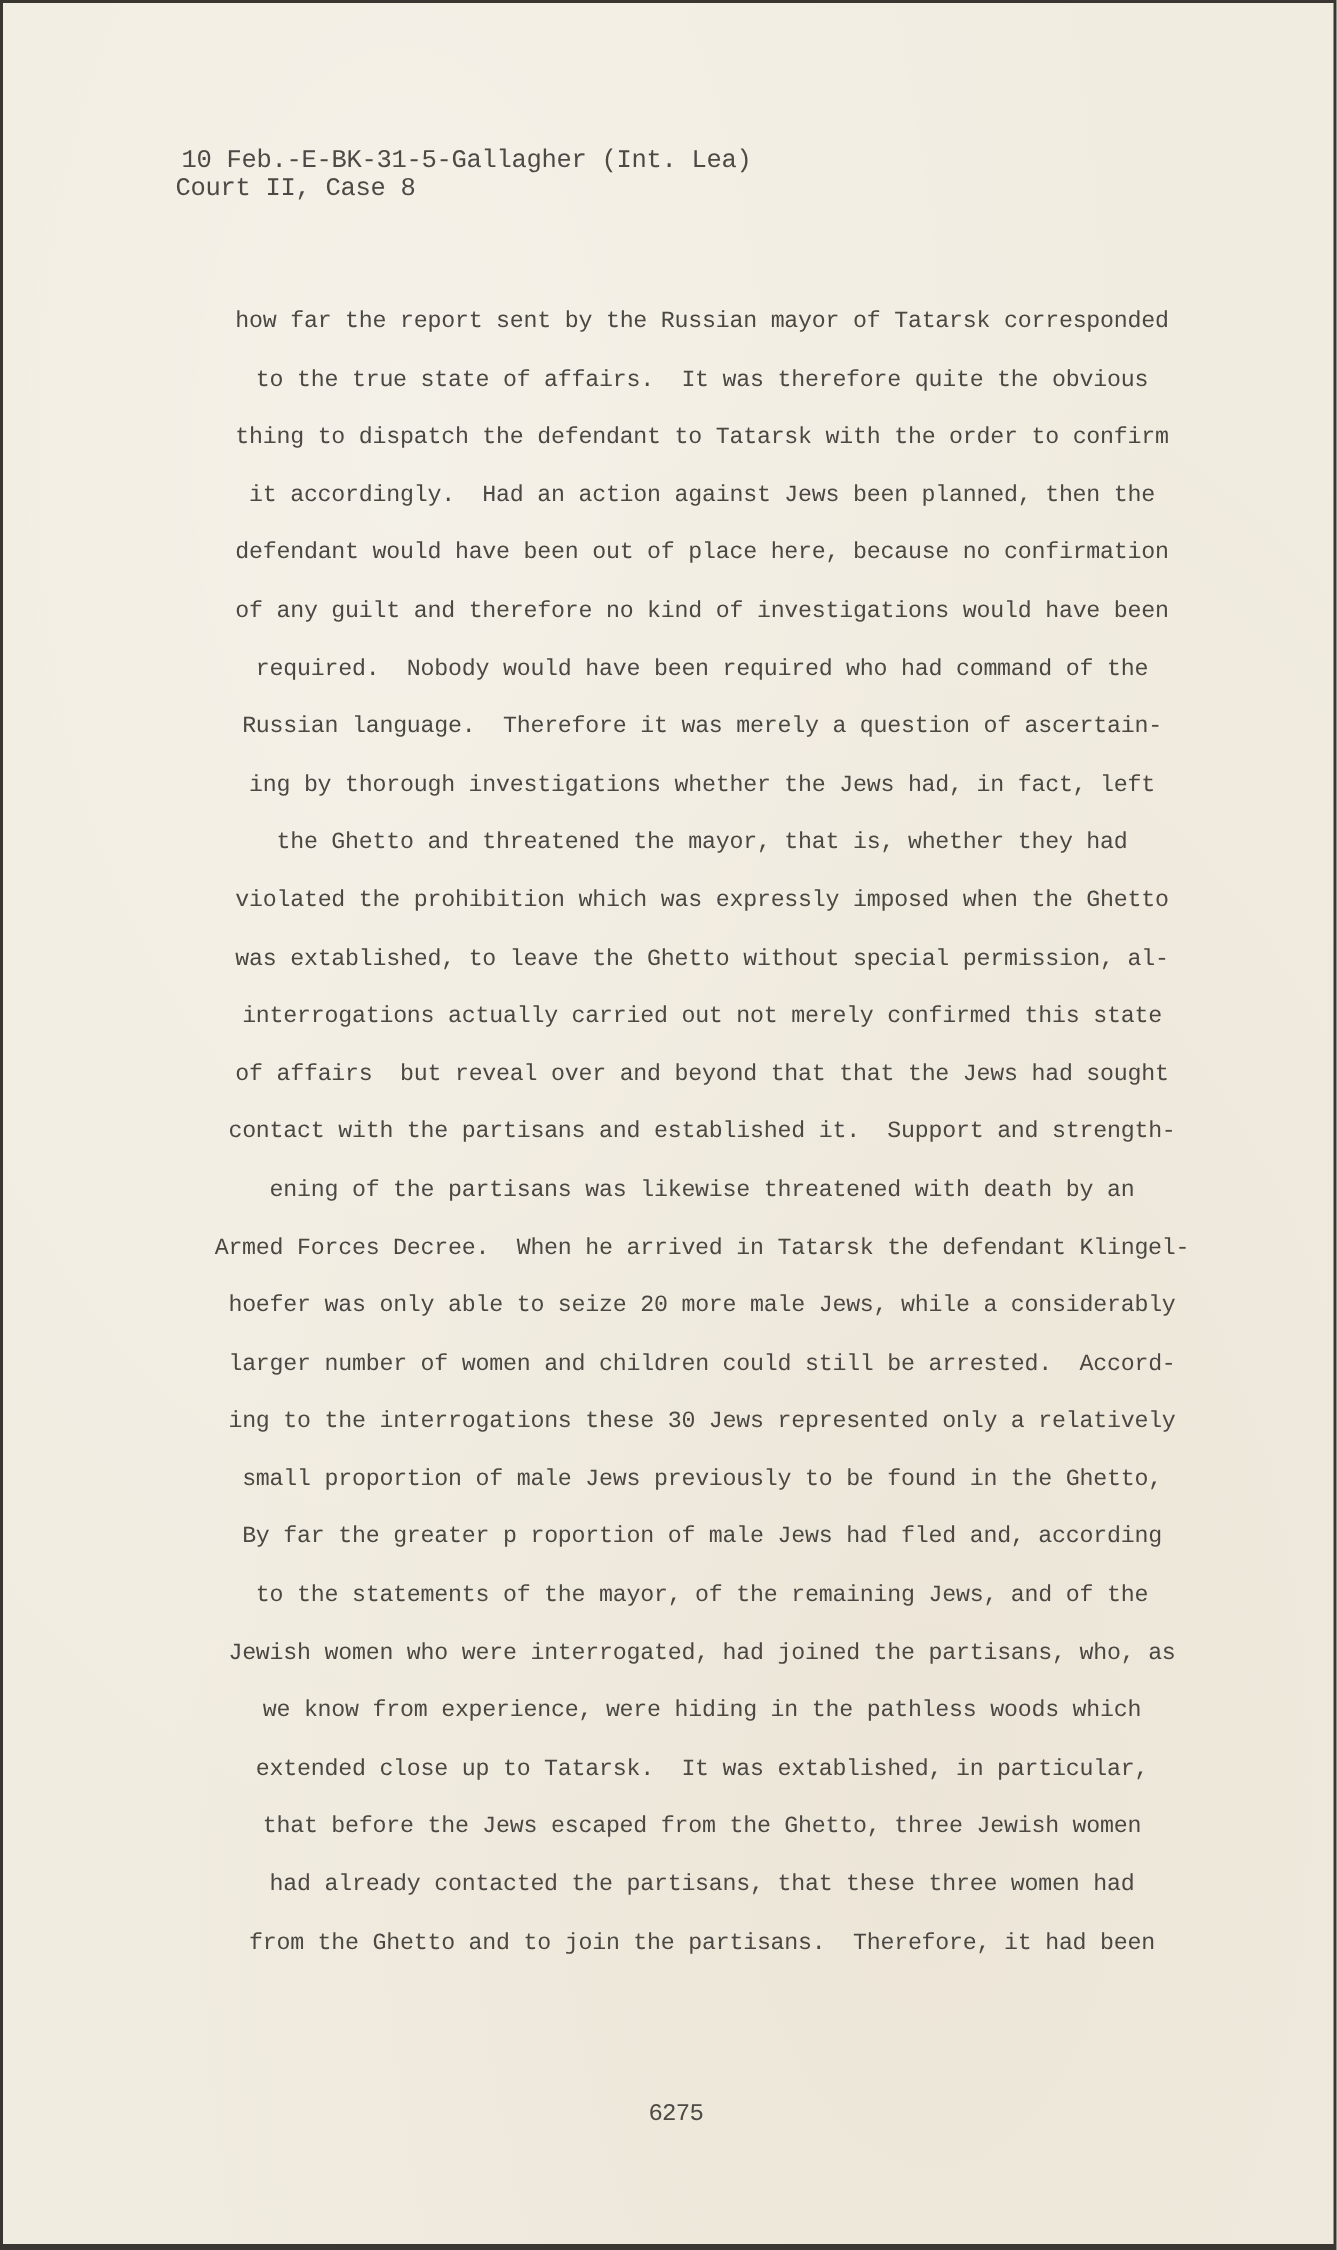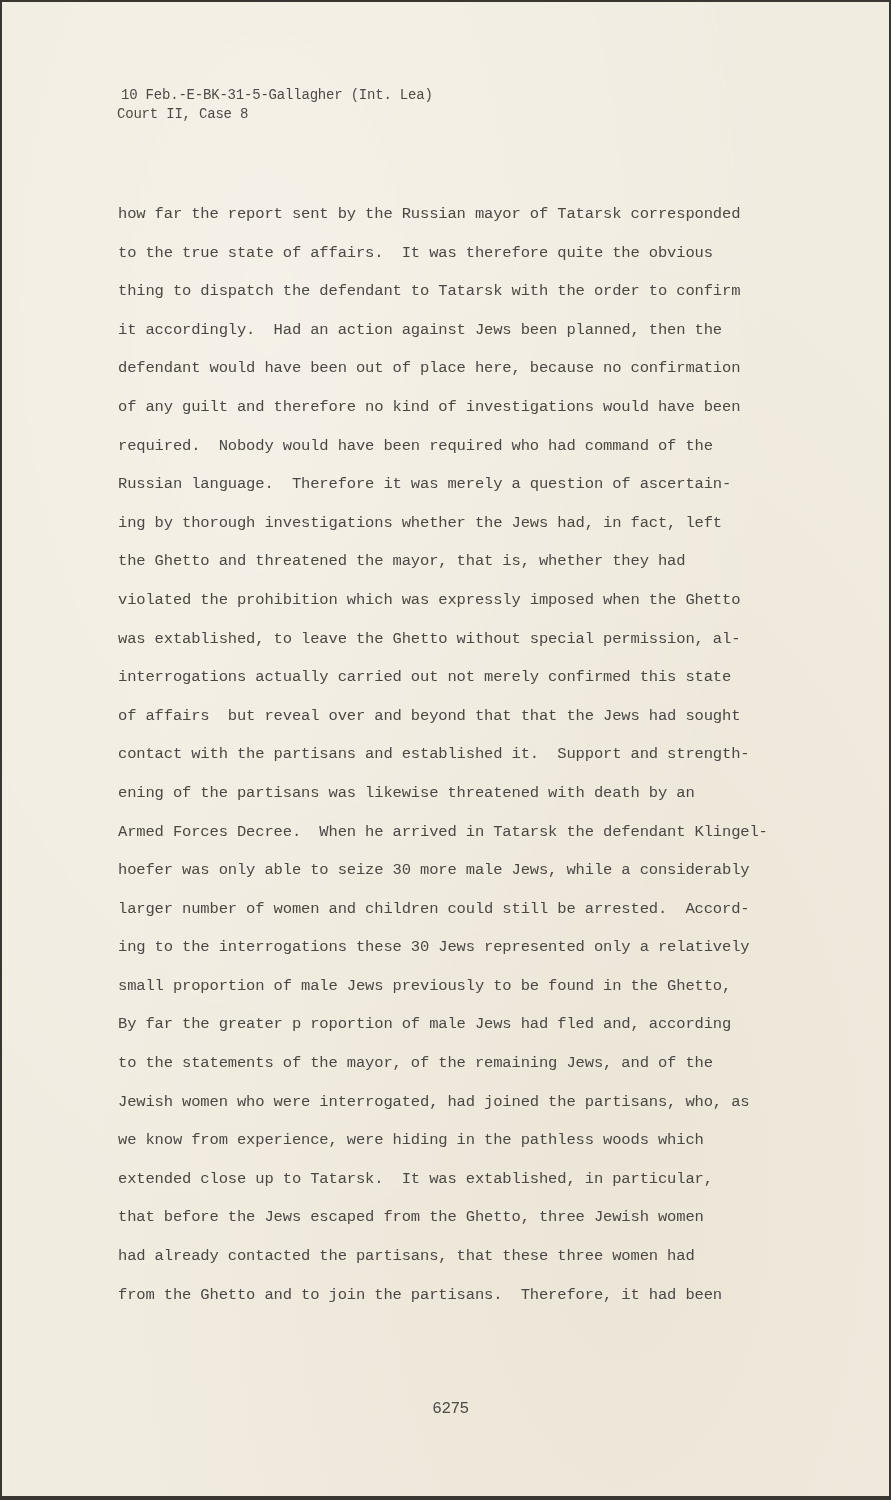--- a/index.html
+++ b/index.html
@@ -21,42 +21,43 @@
       background: #f1ece0;
       background-image:
         radial-gradient(ellipse at 30% 20%, rgba(255,255,255,0.25), rgba(0,0,0,0) 60%),
         radial-gradient(ellipse at 70% 80%, rgba(220,210,190,0.25), rgba(0,0,0,0) 60%);
       color: #4a4743;
       font-family: "Liberation Mono", "DejaVu Sans Mono", monospace;
     }
     .header {
       position: absolute;
       left: 115px;
-      top: 84px;
-      font-size: 14px;
+      top: 96px;
+      font-size: 17px;
       line-height: 19px;
       letter-spacing: -0.2px;
       color: #4d4a46;
     }
     .header-line1 {
       padding-left: 4px;
     }
     .body-text {
       position: absolute;
       left: 116px;
       top: 200px;
       width: 700px;
       font-size: 15.5px;
       letter-spacing: -0.15px;
       color: #4b4844;
     }
     .line {
       height: 38.6px;
       line-height: 24px;
       white-space: pre;
+      text-align: center;
     }
     .page-number {
       position: absolute;
       left: 0;
       width: 887px;
       top: 1398px;
       text-align: center;
       padding-left: 10px;
       box-sizing: border-box;
       font-size: 16px;
@@ -84,21 +85,21 @@
       <div class="line">Russian language.  Therefore it was merely a question of ascertain-</div>
       <div class="line">ing by thorough investigations whether the Jews had, in fact, left</div>
       <div class="line">the Ghetto and threatened the mayor, that is, whether they had</div>
       <div class="line">violated the prohibition which was expressly imposed when the Ghetto</div>
       <div class="line">was extablished, to leave the Ghetto without special permission, al-</div>
       <div class="line">interrogations actually carried out not merely confirmed this state</div>
       <div class="line">of affairs  but reveal over and beyond that that the Jews had sought</div>
       <div class="line">contact with the partisans and established it.  Support and strength-</div>
       <div class="line">ening of the partisans was likewise threatened with death by an</div>
       <div class="line">Armed Forces Decree.  When he arrived in Tatarsk the defendant Klingel-</div>
-      <div class="line">hoefer was only able to seize 30 more male Jews, while a considerably</div>
+      <div class="line">hoefer was only able to seize 20 more male Jews, while a considerably</div>
       <div class="line">larger number of women and children could still be arrested.  Accord-</div>
       <div class="line">ing to the interrogations these 30 Jews represented only a relatively</div>
       <div class="line">small proportion of male Jews previously to be found in the Ghetto,</div>
       <div class="line">By far the greater p roportion of male Jews had fled and, according</div>
       <div class="line">to the statements of the mayor, of the remaining Jews, and of the</div>
       <div class="line">Jewish women who were interrogated, had joined the partisans, who, as</div>
       <div class="line">we know from experience, were hiding in the pathless woods which</div>
       <div class="line">extended close up to Tatarsk.  It was extablished, in particular,</div>
       <div class="line">that before the Jews escaped from the Ghetto, three Jewish women</div>
       <div class="line">had already contacted the partisans, that these three women had</div>

